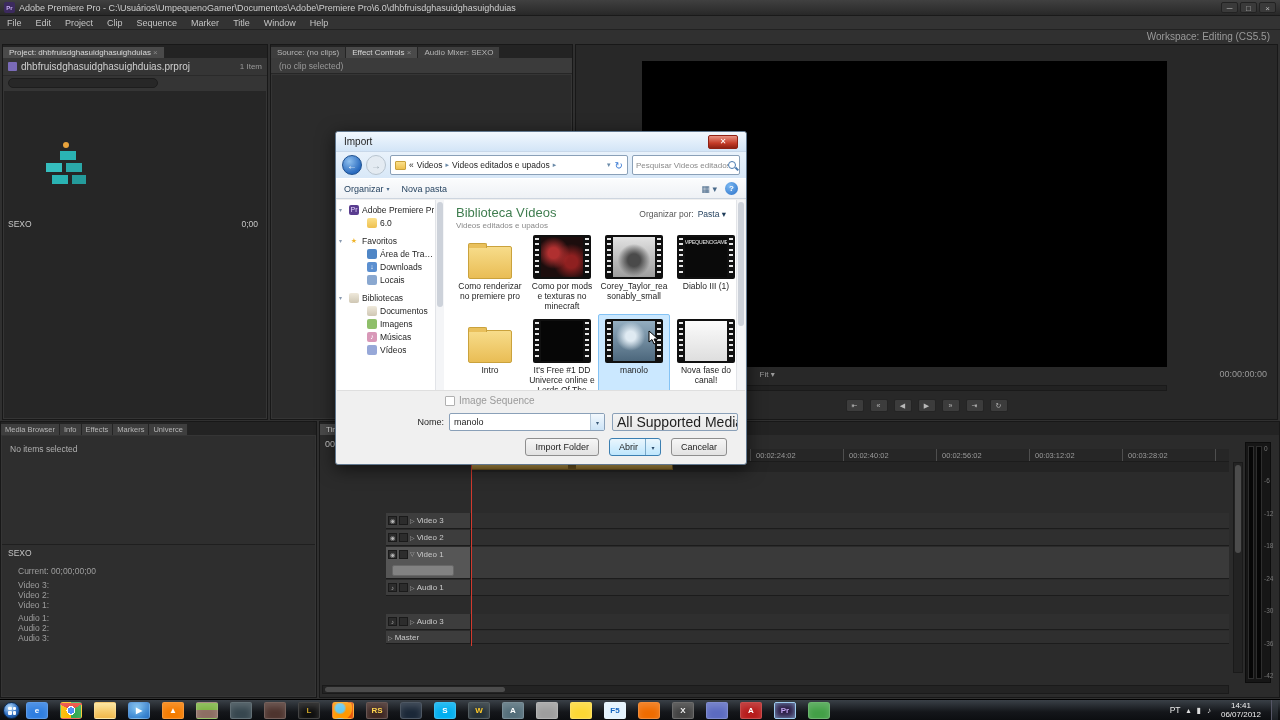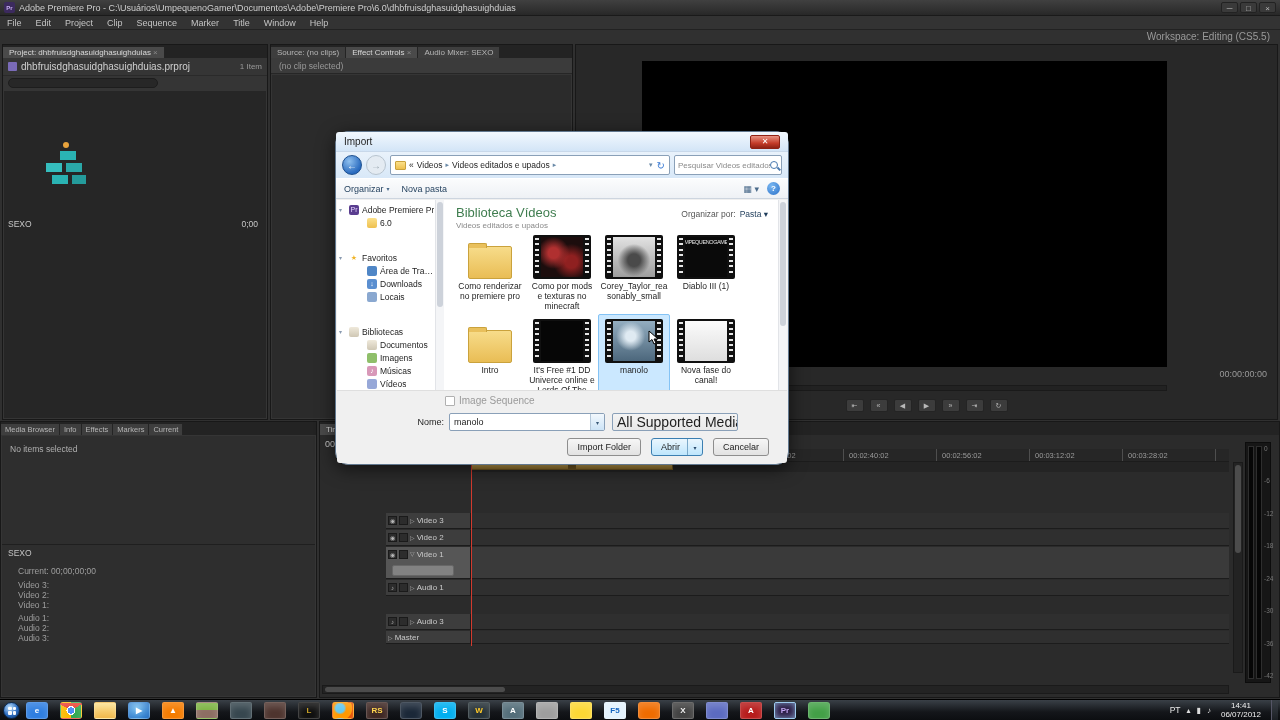--- a/index.html
+++ b/index.html
@@ -91,21 +91,21 @@
   .tl-vscroll .thumb{position:absolute;left:1px;right:1px;top:2px;height:42%;background:#4c4c4c;border-radius:3px}
   .tl-hscroll{position:absolute;left:2px;right:50px;bottom:3px;height:9px;background:#232323;border:1px solid #1a1a1a}
   .tl-hscroll .thumb{position:absolute;left:2px;top:1px;width:180px;bottom:1px;background:#4c4c4c;border-radius:3px}
   .meter{position:absolute;right:8px;top:20px;bottom:14px;width:26px;background:#161616;border:1px solid #0c0c0c;display:flex;padding:3px 2px}
   .meter-bars{display:flex;gap:2px}
   .meter-bars div{width:6px;height:100%;background:#060606;border:1px solid #2e2e2e}
   .meter-scale{display:flex;flex-direction:column;justify-content:space-between;margin-left:2px}
   .meter-scale span{font-size:6.5px;color:#777;line-height:6px}
 
   
-  .dlg{position:absolute;left:335px;top:131px;width:454px;height:334px;z-index:10;border:1px solid #62788f;box-shadow:0 4px 18px rgba(0,0,0,.6);background:#f0f0f0;border-radius:13px}
+  .dlg{position:absolute;left:335px;top:131px;width:412px;height:334px;z-index:10;border:1px solid #62788f;box-shadow:0 4px 18px rgba(0,0,0,.6);background:#f0f0f0;border-radius:3px}
   .dlg-titlebar{height:20px;background:linear-gradient(#f2f8fe,#d3e5f7);border-radius:3px 3px 0 0;display:flex;align-items:center;padding:0 8px;border-bottom:1px solid #c8d8ea}
   .dlg-title{font-size:10px;color:#1e1e1e}
   .dlg-close{margin-left:auto;width:30px;height:14px;background:linear-gradient(#e89384,#c43b28 60%,#8f2114);border:1px solid #8f2114;border-radius:2px;color:#fff;font-size:8px;line-height:12px;text-align:center}
   .dlg-nav{height:26px;background:linear-gradient(#e9f2fb,#d8e8f8);display:flex;align-items:center;padding:0 6px;gap:4px}
   .navbtn{width:20px;height:20px;border-radius:50%;display:flex;align-items:center;justify-content:center;font-size:10px;flex:none}
   .navbtn.back{background:radial-gradient(circle at 35% 30%,#8ec0ef,#2a6bbf 70%);border:1px solid #1c4f8f;color:#fff}
   .navbtn.fwd{background:#e4ebf2;border:1px solid #b8c4cf;color:#9aa6b0}
   .crumb{flex:1;height:20px;background:#fff;border:1px solid #8aa0b8;border-radius:2px;display:flex;align-items:center;padding:0 4px;font-size:8.5px;color:#1e1e1e;gap:3px;overflow:hidden;white-space:nowrap}
   .crumb-ico{width:11px;height:9px;background:linear-gradient(#fbe08a,#eec04f);border:1px solid #caa23c;border-radius:1px;flex:none}
   .crumb-sep{color:#6a8aa8;font-size:7px}
@@ -121,21 +121,21 @@
   .tb-btn{font-size:9px;color:#1e3c5a;display:flex;align-items:center;gap:3px}
   .carat{font-size:6px;color:#4a6a8a}
   .tb-right{margin-left:auto;display:flex;align-items:center;gap:8px}
   .tb-views{font-size:9px;color:#4a6a8a}
   .tb-help{width:13px;height:13px;border-radius:50%;background:radial-gradient(circle at 35% 30%,#7ab8f2,#2a70c8);color:#fff;font-size:8px;font-weight:bold;display:flex;align-items:center;justify-content:center}
   .dlg-main{position:absolute;left:1px;right:1px;top:68px;bottom:74px;background:#fff;display:flex}
   .dlg-sidebar{width:98px;padding-top:3px;overflow:hidden}
   .navrow{display:flex;align-items:center;gap:3px;height:13px;padding-left:2px;font-size:8.5px;color:#1e1e1e;white-space:nowrap}
   .navrow.child{padding-left:20px}
   .navrow.root{padding-left:2px}
-  .navrow.gap{margin-top:22px}
+  .navrow.gap{margin-top:5px}
   .navexp{width:7px;font-size:6px;color:#8a9ab0;flex:none}
   .navico{width:10px;height:10px;border-radius:2px;font-size:7px;display:flex;align-items:center;justify-content:center;flex:none}
   .navlab{overflow:hidden;text-overflow:ellipsis}
   .dlg-sidebar-scroll{width:9px;background:#f4f5f7;border-left:1px solid #e2e4e8;position:relative}
   .dlg-sidebar-scroll .thumb{position:absolute;left:1px;right:1px;top:2px;height:55%;background:#cdd2da;border-radius:4px}
   .dlg-files{flex:1;position:relative;overflow:hidden}
   .lib-head{display:flex;align-items:flex-start;justify-content:space-between;padding:5px 10px 0 12px}
   .lib-title{font-size:13px;color:#3f7d4f}
   .lib-sub{font-size:8px;color:#8a8a8a;margin-top:1px}
   .lib-arrange{font-size:8.5px;color:#555;margin-top:4px;display:flex;gap:4px;align-items:center}
@@ -291,21 +291,21 @@
       </div>
   </div>
 
   <div class="panel p-info">
     <div class="tabbar">
 
     <span class="tab sm">Media Browser</span>
         <span class="tab sm">Info</span>
         <span class="tab sm">Effects</span>
         <span class="tab sm">Markers</span>
-        <span class="tab sm">Current</span>
+        <span class="tab sm">Univerce</span>
       </div>
     <div class="info-body">
       <div class="info-empty">No items selected</div>
       <div class="info-divider"></div>
       <div class="info-seq">SEXO</div>
       <div class="info-cur">Current: 00;00;00;00</div>
       <div class="info-list v">
 
       <div class="info-line">Video 3:</div>
           <div class="info-line">Video 2:</div>

